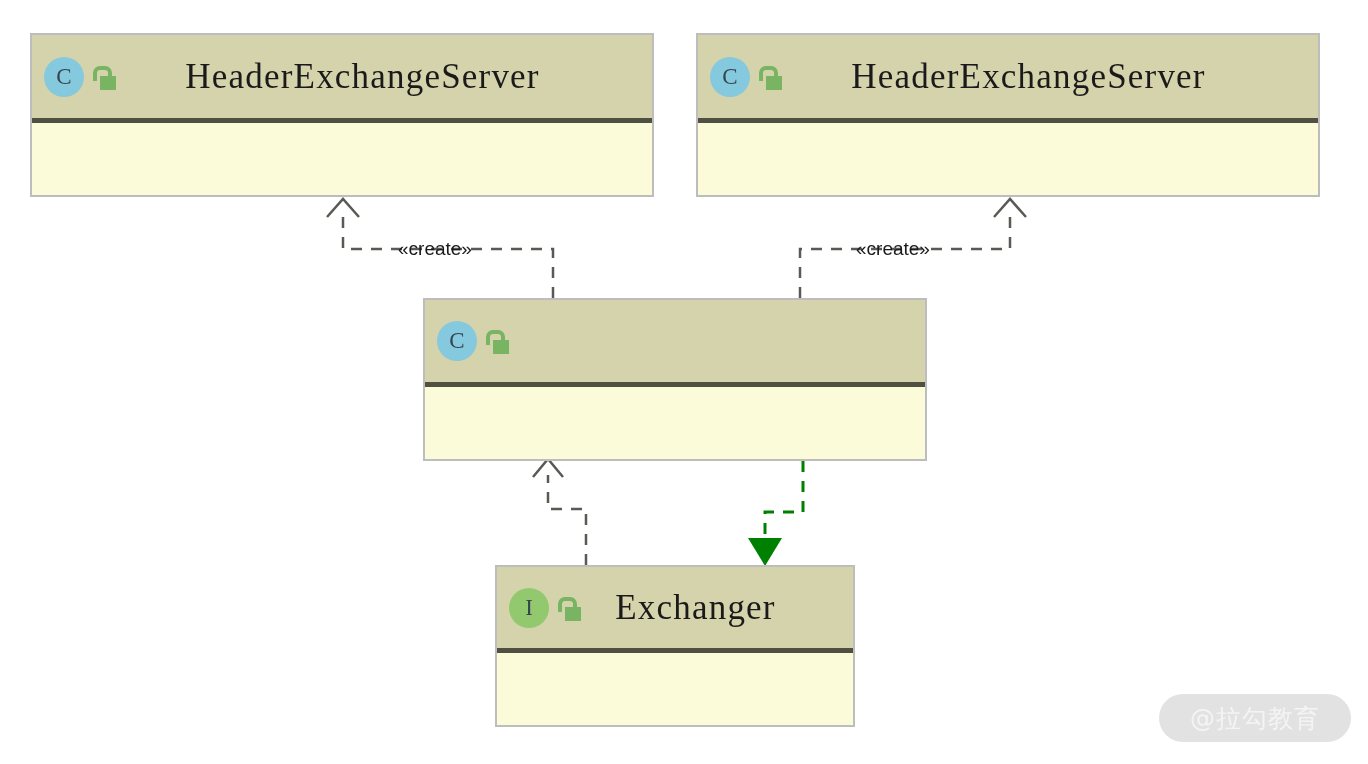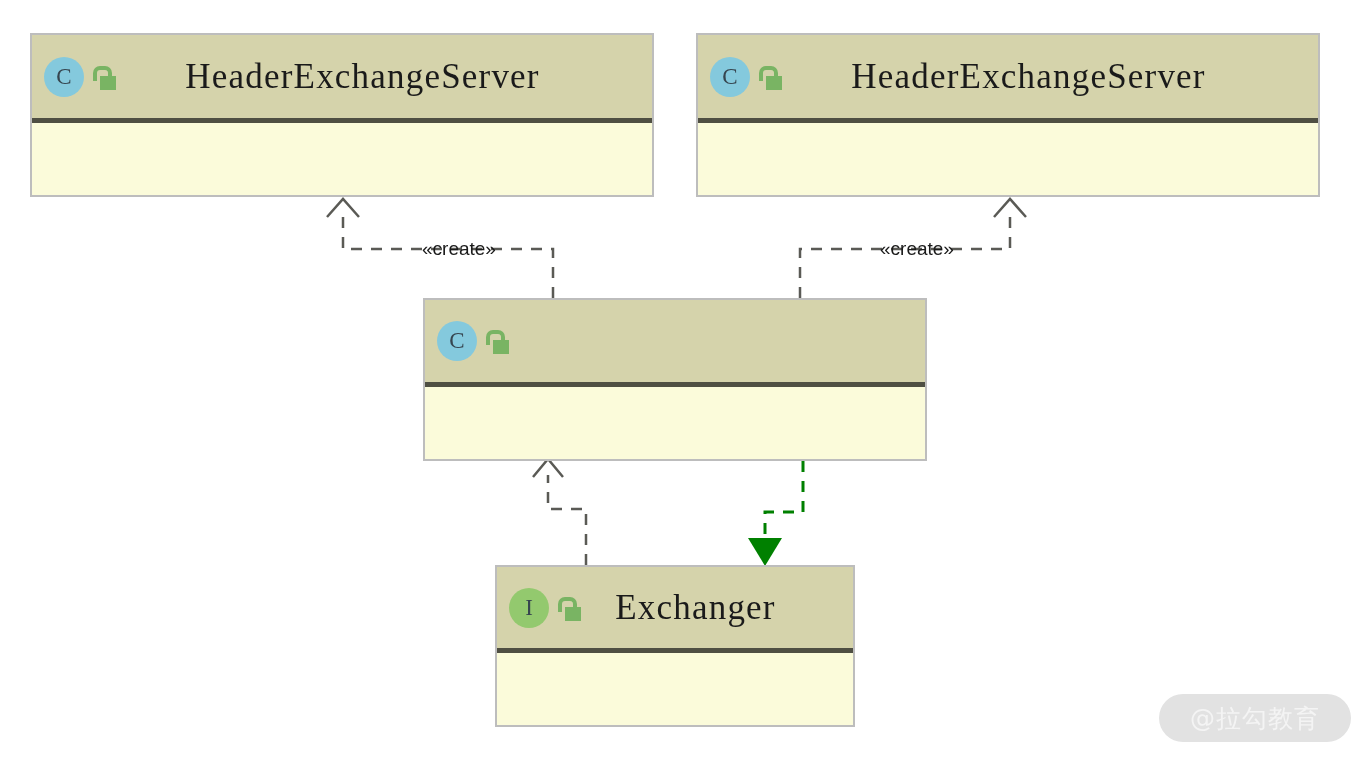--- a/index.html
+++ b/index.html
@@ -101,21 +101,20 @@
     height: 764px;
     pointer-events: none;
   }
   .conn-label {
     position: absolute;
     font-family: "Liberation Sans", sans-serif;
     font-size: 19px;
     color: #1A1A1A;
     background: transparent;
     white-space: nowrap;
-    margin-left: 24px;
   }
 
   
   .watermark {
     position: absolute;
     display: flex;
     align-items: center;
     justify-content: center;
     background: #E2E2E2;
     border-radius: 24px;

